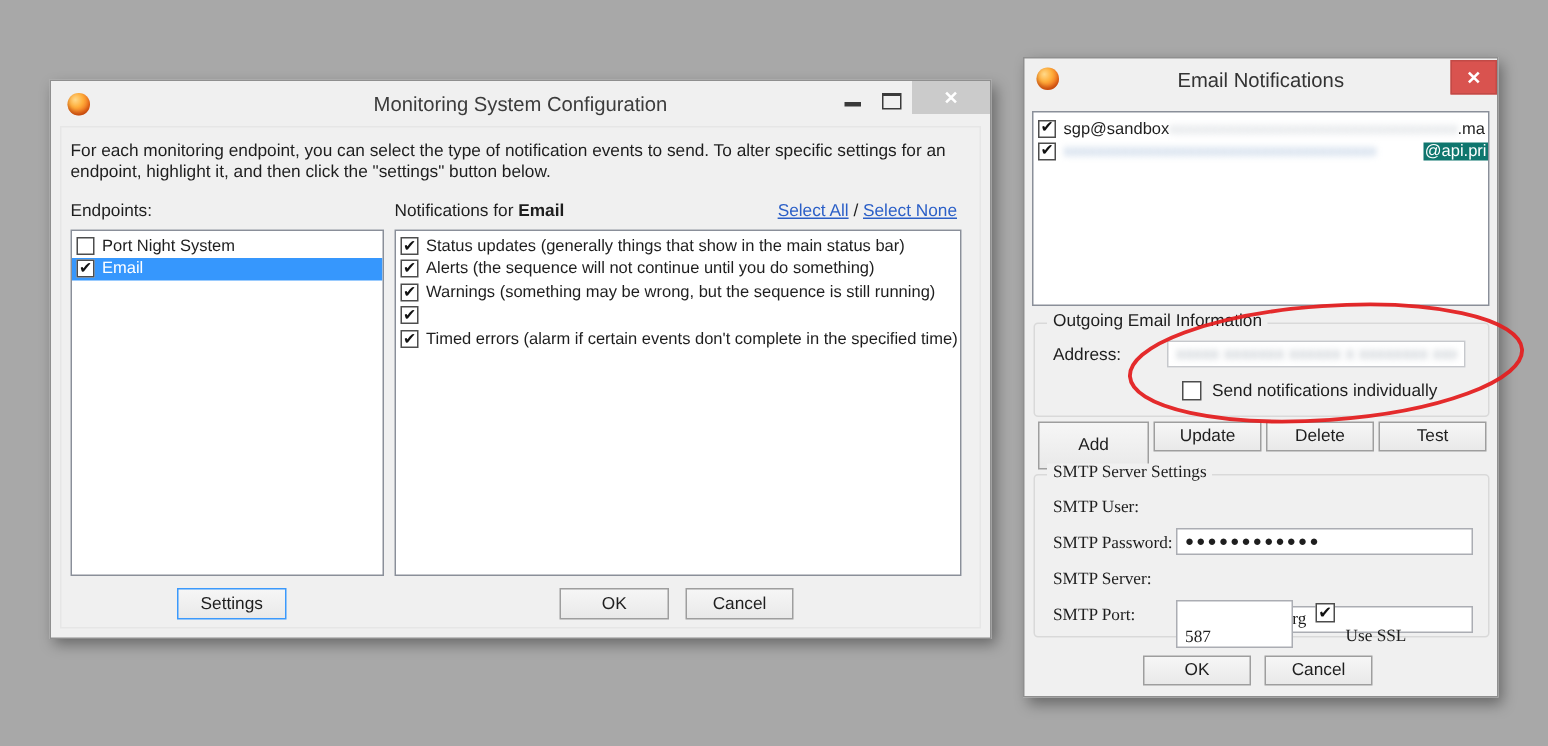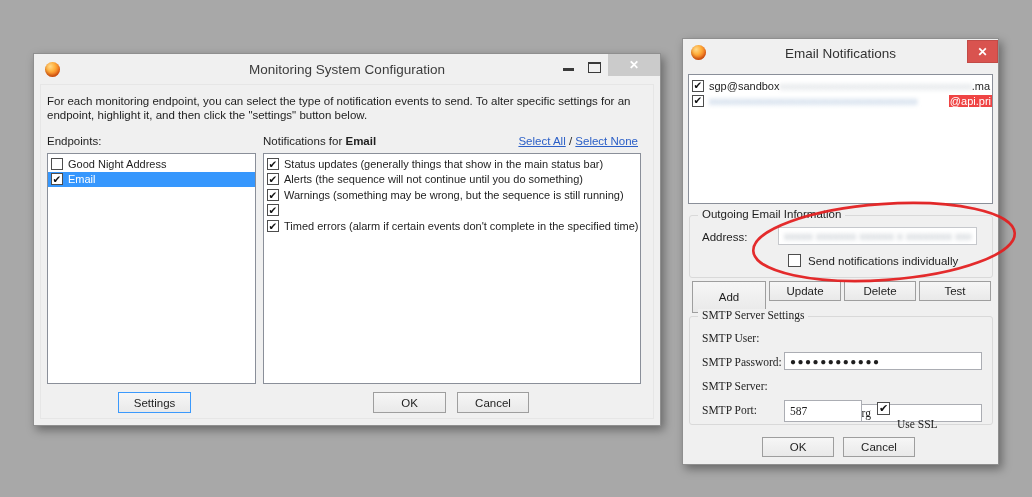--- a/index.html
+++ b/index.html
@@ -73,21 +73,21 @@
   }
   .textbox {
     position:absolute; background:#fff; border:1px solid #abadb3;
     font-size:11.5px; display:flex; align-items:center; padding:0 5px;
     white-space:nowrap; overflow:hidden;
   }
   .redacted { filter:blur(2.2px); color:#aeb6be; white-space:nowrap; overflow:hidden; }
   .redacted.light { color:#c6ccd2; }
   .redacted.bluish { color:#9fb8d6; }
   .grow { flex:1 1 auto; min-width:0; }
-  .sel-text { background:#ef4444; color:#fff; padding:0 1px;margin-left:32px; }
+  .sel-text { background:#0f766e; color:#fff; padding:0 1px;margin-left:32px; }
   .pw { font-weight:bold; letter-spacing:1.5px; font-size:10px; }
   .annotation-svg { position:absolute; pointer-events:none; z-index:60; }
 </style>
 </head>
 <body>
 
 <div class="window" style="left:33px; top:53px; width:628px; height:373px;">
 
   <div class="client-frame" style="top:30px;"></div>
 
@@ -111,21 +111,21 @@
 
   <div class="label" style="right:22px; top:81px;">
     <span class="link">Select All</span>
     <span>/</span>
     <span class="link">Select None</span>
   </div>
 
   <div class="listbox" style="left:13px; top:99px; width:209px; height:231px;">
     <div class="lrow" style="margin-top:2px;">
       <span class="cb"></span>
-      <span>Good Night Address</span>
+      <span>Port Night System</span>
     </div>
     <div class="lrow selected">
       <span class="cb">✔</span>
       <span>Email</span>
     </div>
   </div>
 
   <div class="listbox" style="left:229px; top:99px; width:378px; height:231px; padding-top:2px;">
     <div class="lrow">
       <span class="cb">✔</span>
@@ -201,21 +201,21 @@
     <div class="textbox" style="left:94px; top:35px; width:198px; height:18px;">
       <span class="pw">●●●●●●●●●●●●</span>
     </div>
 
     <div class="label" style="left:12px; top:63px;">SMTP Server:</div>
     <div class="textbox" style="left:94px; top:59px; width:198px; height:18px;margin-top:28px;">
       <span>smtp.mailgun.org</span>
     </div>
 
     <div class="label" style="left:12px; top:87px;">SMTP Port:</div>
-    <div class="textbox" style="left:94px; top:83px; width:78px; height:22px;">
+    <div class="textbox" style="left:94px; top:83px; width:78px; height:32px;align-items:flex-end;">
       <span>587</span>
     </div>
     <div class="cb-abs" style="left:187px; top:85px;">✔</div>
     <div class="label" style="left:207px; top:101px;">Use SSL</div>
   </div>
 
   <div class="btn" style="left:79px; top:398px; width:72px; height:20px;">OK</div>
   <div class="btn" style="left:160px; top:398px; width:72px; height:20px;">Cancel</div>
 </div>
 

